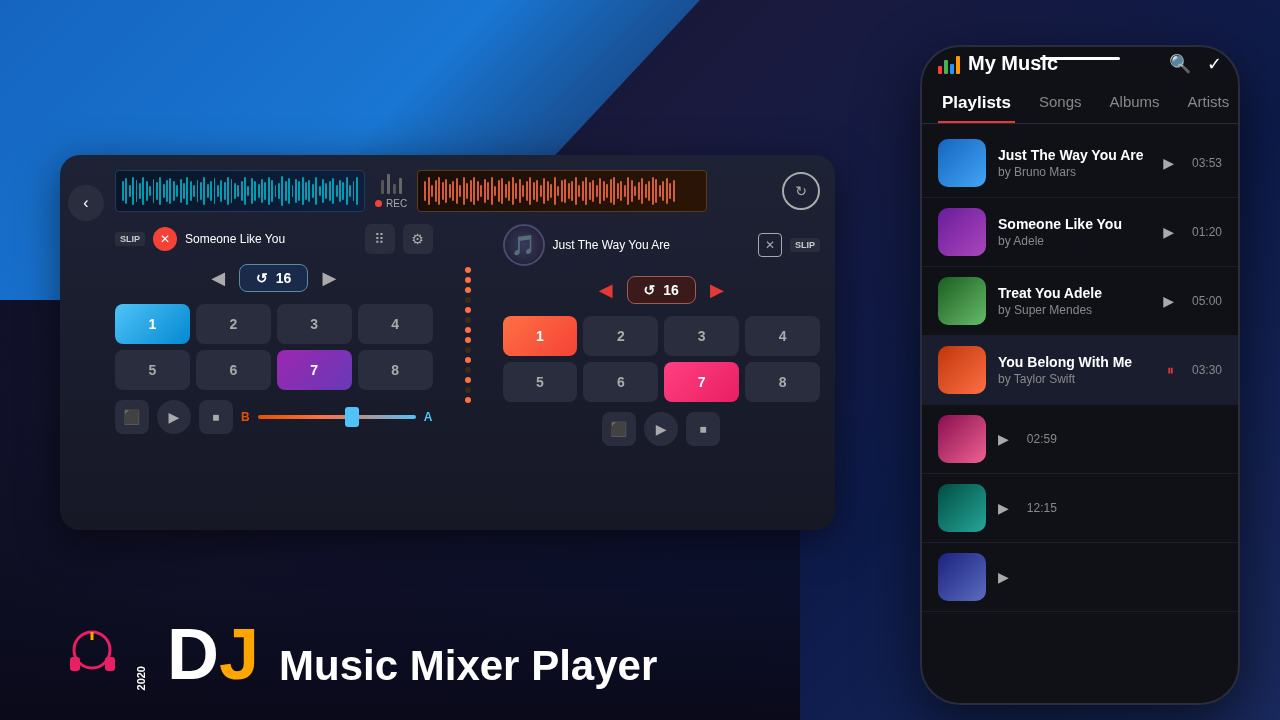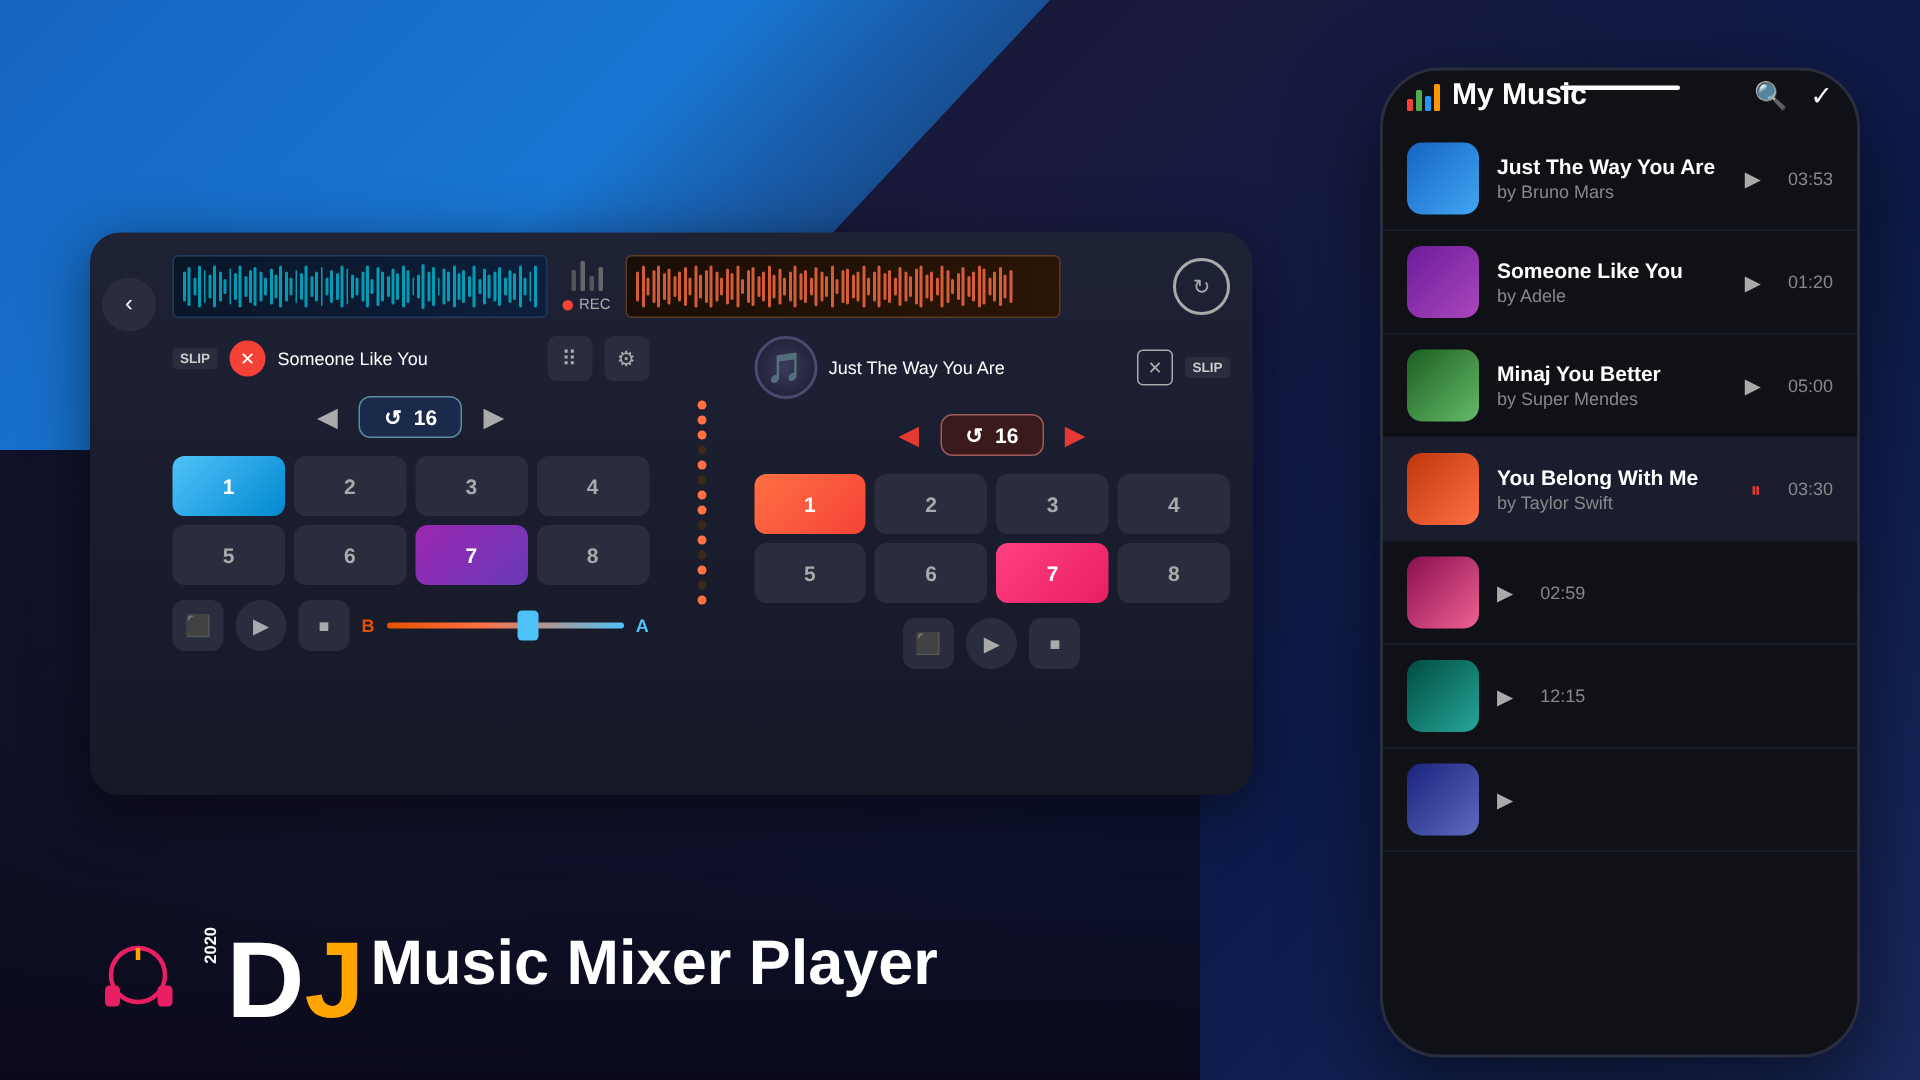--- a/index.html
+++ b/index.html
@@ -438,22 +438,22 @@
       gap: 10px;
     }
 
     .logo-icon {
       width: 65px; height: 65px;
       position: relative;
     }
 
     .logo-text-area {
       display: flex;
-      align-items: flex-start;
-      gap: 4px;
+      align-items: flex-end;
+      gap: 20px;
     }
 
     .logo-year {
       color: white;
       font-size: 11px;
       writing-mode: vertical-rl;
       transform: rotate(180deg);
       font-weight: bold;
     }
 
@@ -1001,20 +1001,26 @@
         <div class="bar-icon-item" style="height:18px;background:#ff9800;"></div>
       </div>
       <span class="phone-title-text">My Music</span>
     </div>
     <div class="phone-header-actions">
       <span class="header-icon">🔍</span>
       <span class="header-icon">✓</span>
     </div>
   </div>
 
+  <div class="phone-tabs">
+    <div class="phone-tab active">Playlists</div>
+    <div class="phone-tab">Songs</div>
+    <div class="phone-tab">Albums</div>
+    <div class="phone-tab">Artists</div>
+  </div>
 
   <div class="song-list">
 
     <div class="song-item">
       <div class="song-art art-1"></div>
       <div class="song-info">
         <div class="song-name">Just The Way You Are</div>
         <div class="song-artist">by Bruno Mars</div>
       </div>
       <span class="song-play-icon">▶</span>
@@ -1027,21 +1033,21 @@
         <div class="song-name">Someone Like You</div>
         <div class="song-artist">by Adele</div>
       </div>
       <span class="song-play-icon">▶</span>
       <span class="song-duration">01:20</span>
     </div>
 
     <div class="song-item">
       <div class="song-art art-3"></div>
       <div class="song-info">
-        <div class="song-name">Minaj You Better</div>
+        <div class="song-name">Treat You Adele</div>
         <div class="song-artist">by Super Mendes</div>
       </div>
       <span class="song-play-icon">▶</span>
       <span class="song-duration">05:00</span>
     </div>
 
     <div class="song-item" style="background:#1a1d2e;">
       <div class="song-art art-4"></div>
       <div class="song-info">
         <div class="song-name">You Belong With Me</div>

